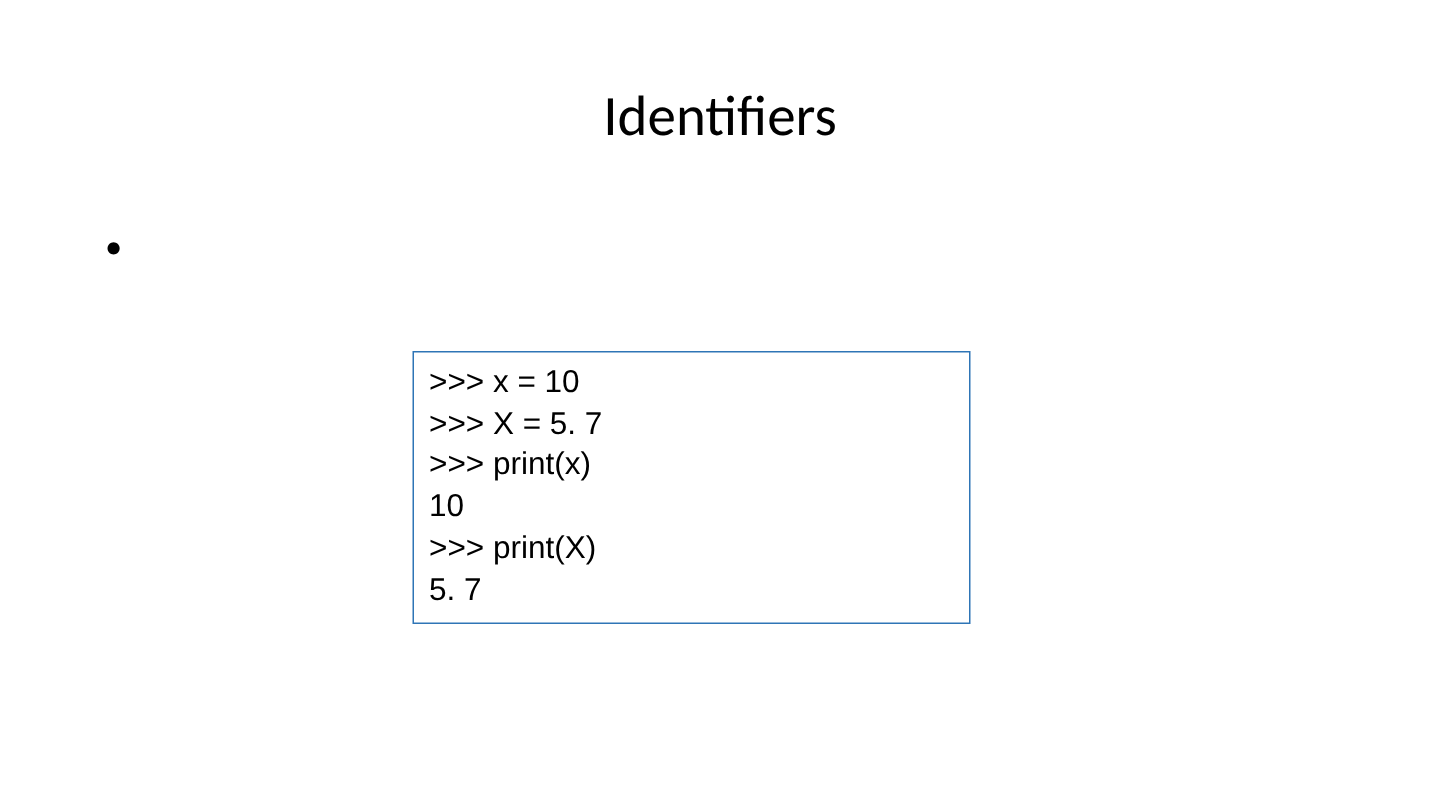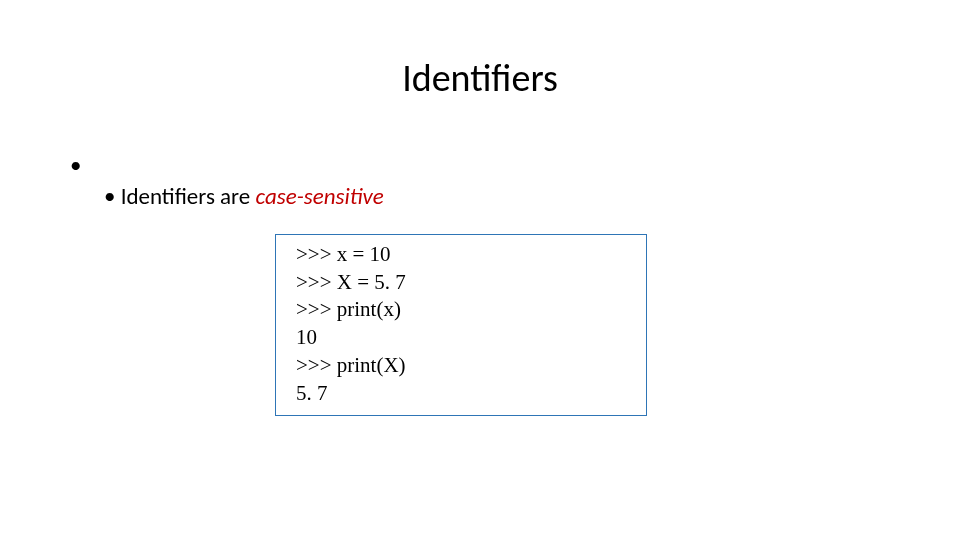--- a/index.html
+++ b/index.html
@@ -11,41 +11,36 @@
   .lvl1 > li::before { content: "• "; }
   .lvl2 { margin-left: 34px; }
   .lvl2 > li::before { content: "• "; }
   .emph { color: #c00000; font-style: italic; }
   .codebox {
     position: absolute;
     top: 234px;
     left: 275px;
     width: 372px;
     border: 1px solid #2e75b6;
-    padding: 6px 10px 8px 20px;
+    padding: 6px 10px 8px 10px;
     font-size: 21px;
     line-height: 1.32;
-    font-family: Liberation Serif, serif;
+    font-family: Liberation Sans, sans-serif;
     white-space: pre;
   }
 </style>
 </head>
 <body>
 <div class="slide">
 
 <h1 class="title">Identifiers</h1>
 
 <div class="body">
   <ul class="lvl1">
     <li>
-      <ul class="lvl2">
-        <li>
-          <span>Identifiers are </span><span class="emph">case-sensitive</span>
-        </li>
-      </ul>
     </li>
   </ul>
 </div>
 
 <div class="codebox"><span>&gt;&gt;&gt; x = 10</span>
 <span>&gt;&gt;&gt; X = 5. 7</span>
 <span>&gt;&gt;&gt; print(x)</span>
 <span>10</span>
 <span>&gt;&gt;&gt; print(X)</span>
 <span>5. 7</span></div>

